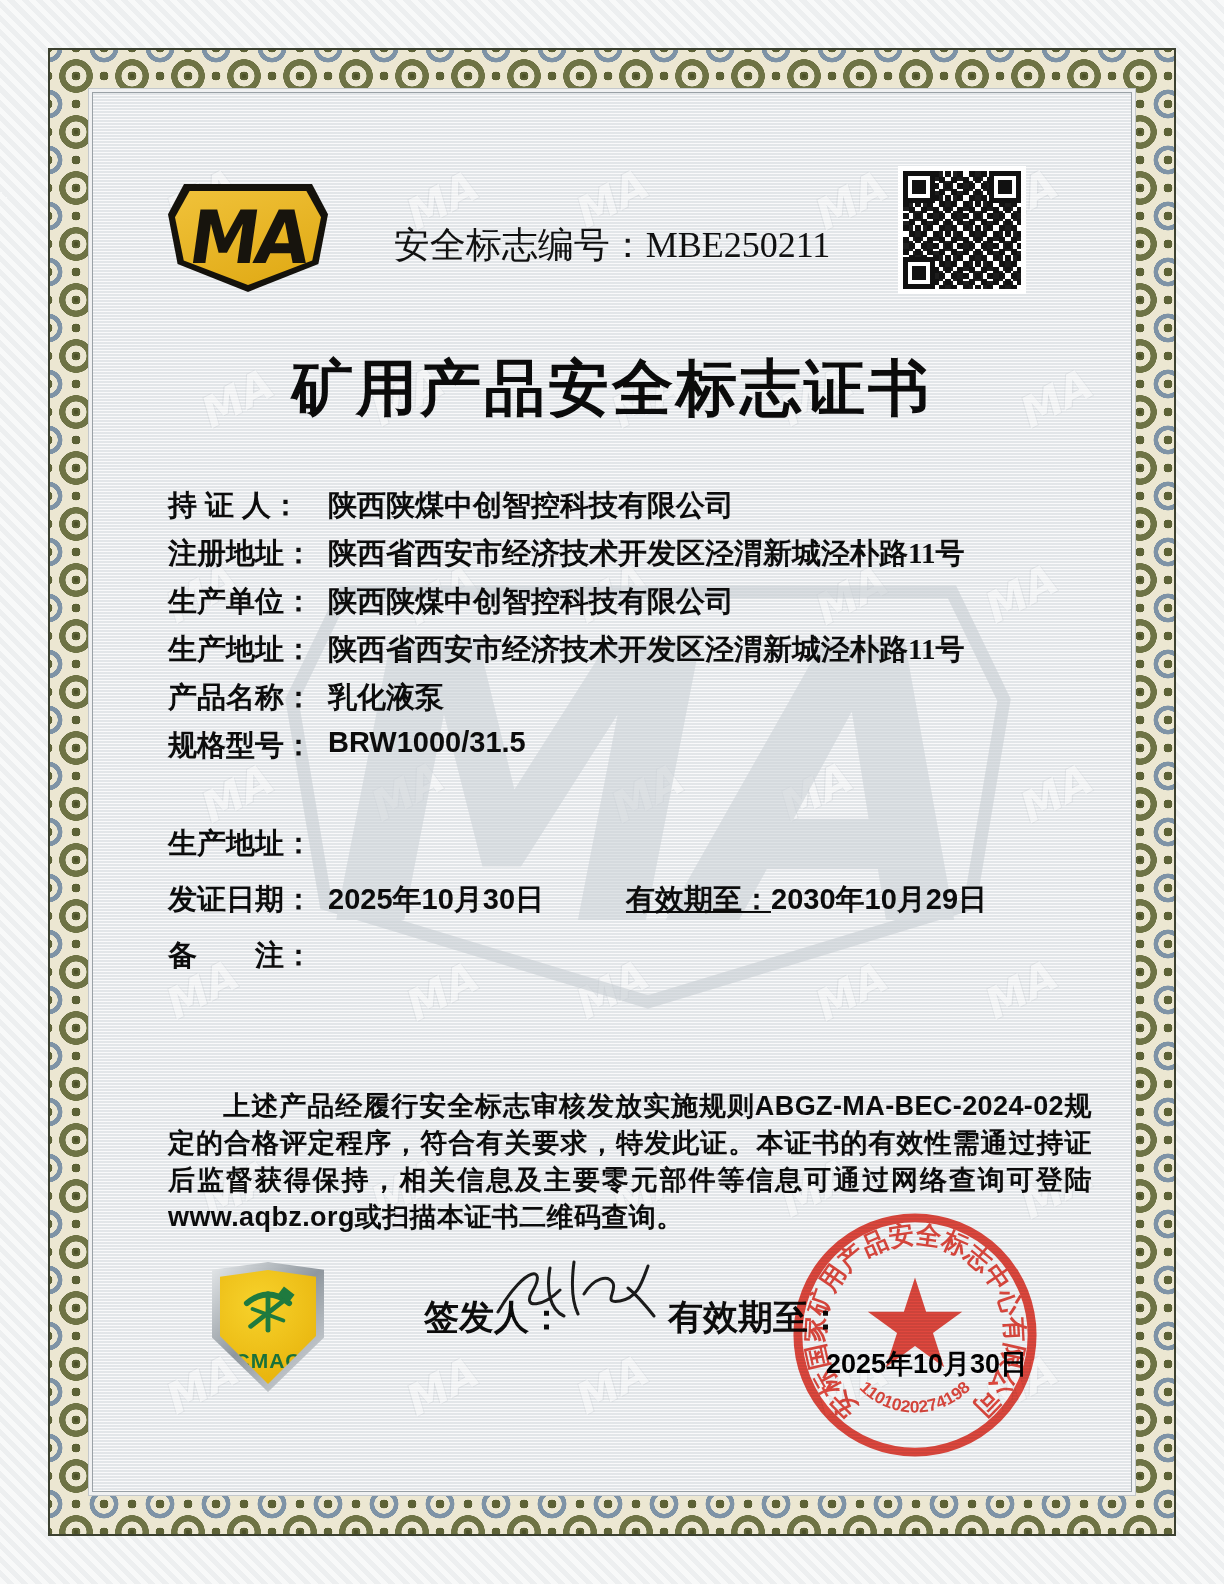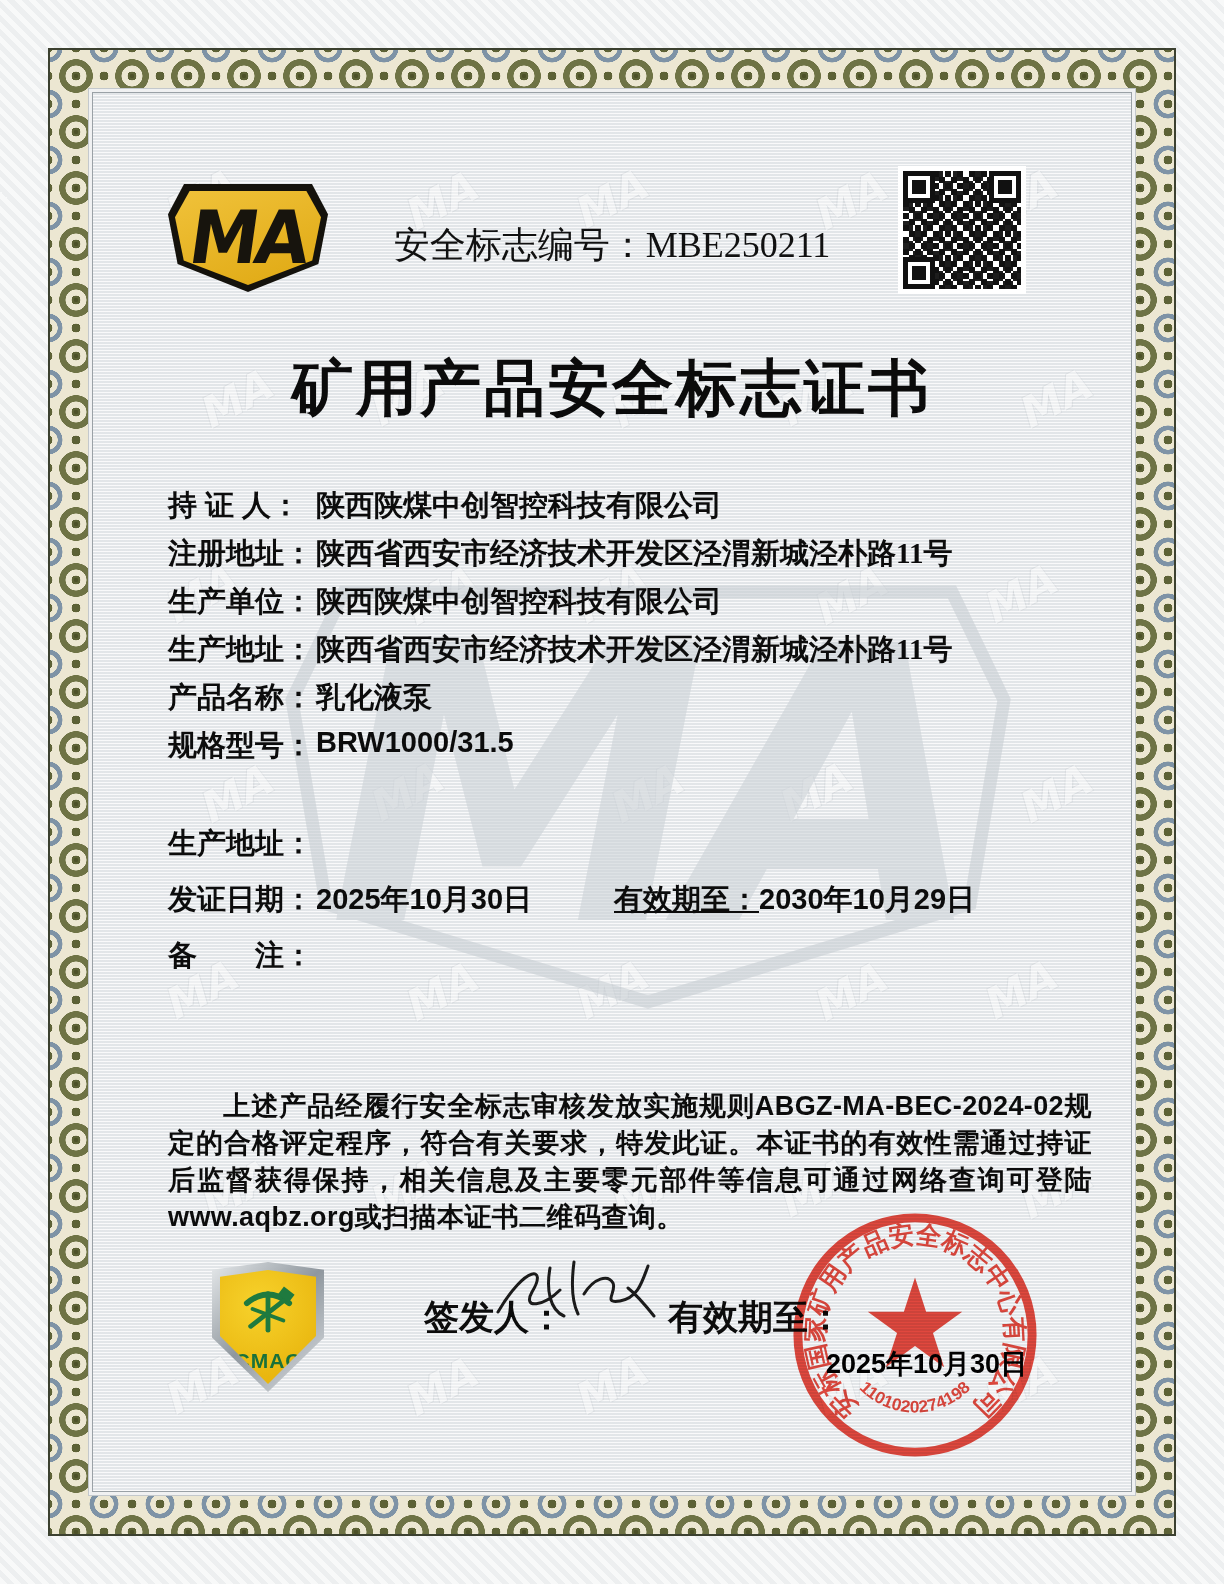--- a/index.html
+++ b/index.html
@@ -102,21 +102,21 @@
   
   .title{
     position:absolute;left:0;top:348px;width:100%;text-align:center;
     font-family:"Liberation Serif",serif;font-weight:900;
     font-size:61px;letter-spacing:3px;color:#0b0b0b;
   }
   
   .row{position:absolute;left:168px;display:flex;align-items:flex-start;
        font-size:29px;font-weight:700;color:#0c0c0c;white-space:nowrap;}
   .row .lab{width:144px;flex:0 0 auto;}
-  .row .val{margin-left:4px;}
+  .row .val{margin-left:16px;}
   .row .kai{font-family:"Liberation Serif",serif;font-weight:700;}
   .row.wide .lab{width:auto;}
   .row.wide .val{margin-left:80px;}
   .row.dates .val1{width:286px;}
   .row.dates .lab2{margin-left:12px;text-decoration:underline;}
   .row.dates .val2{}
   
   .para{
     position:absolute;left:168px;top:1088px;width:924px;
     font-size:27px;font-weight:700;line-height:37px;color:#0c0c0c;

